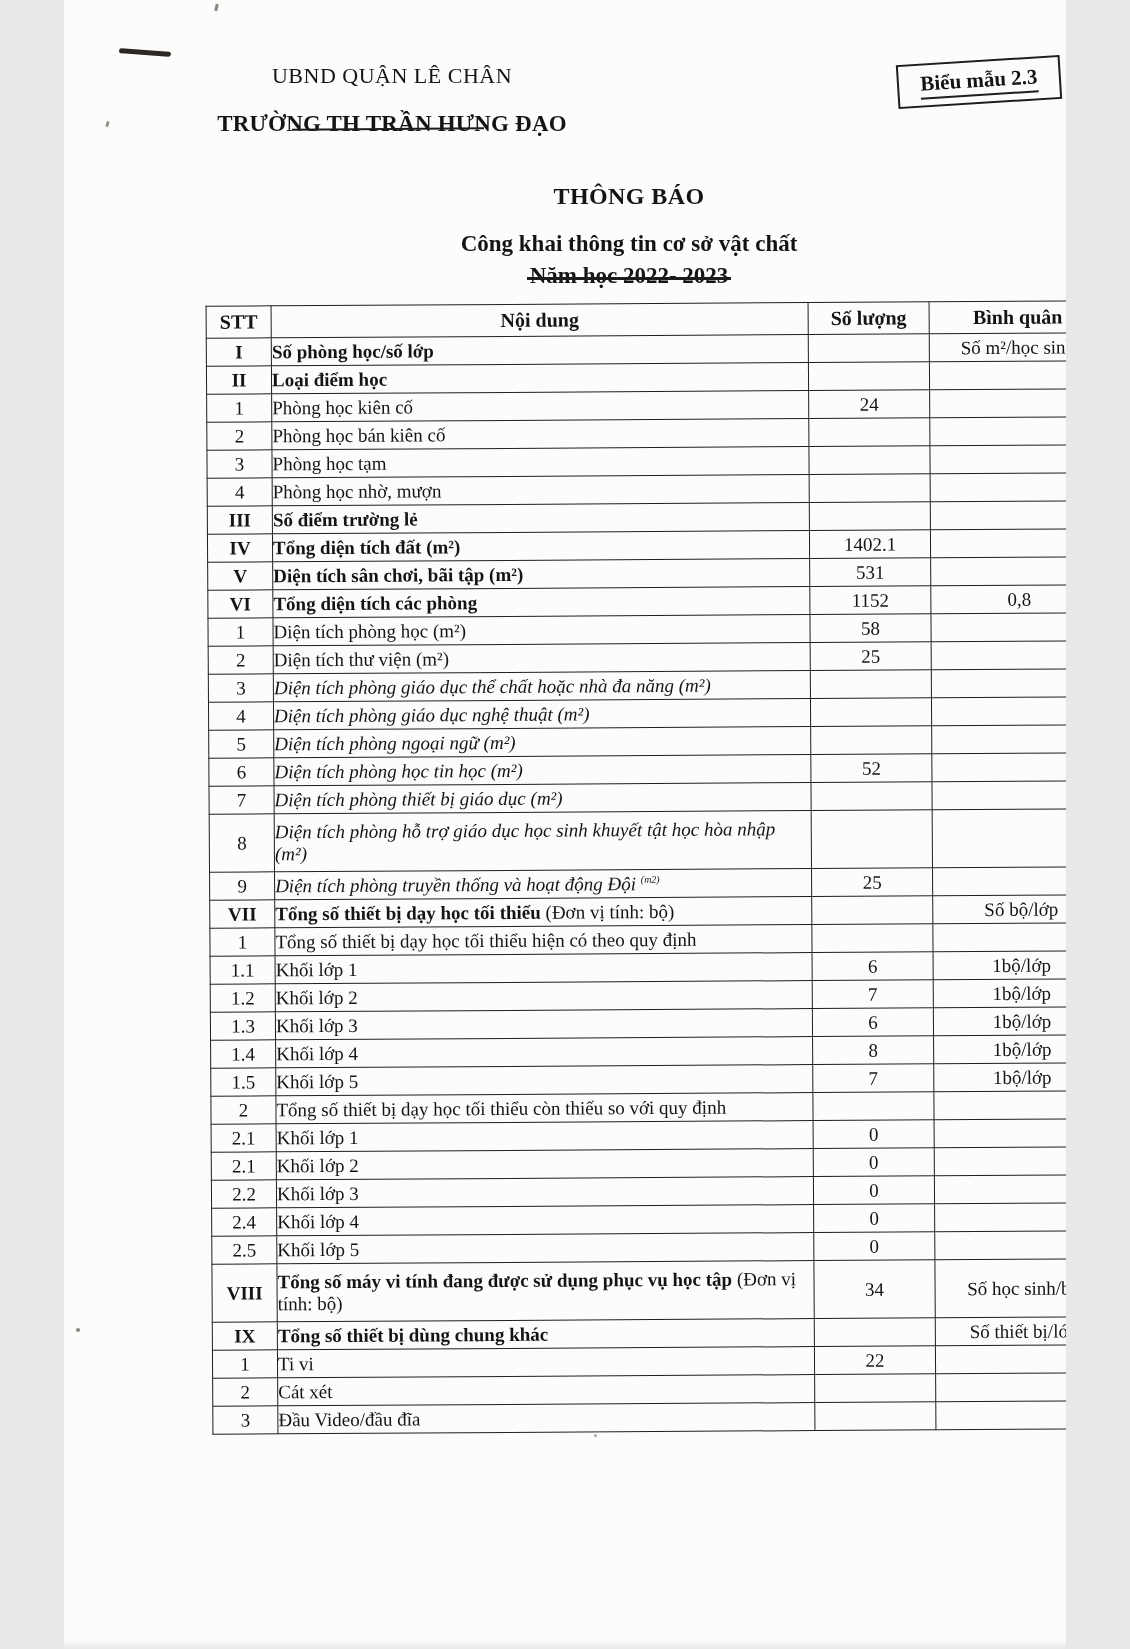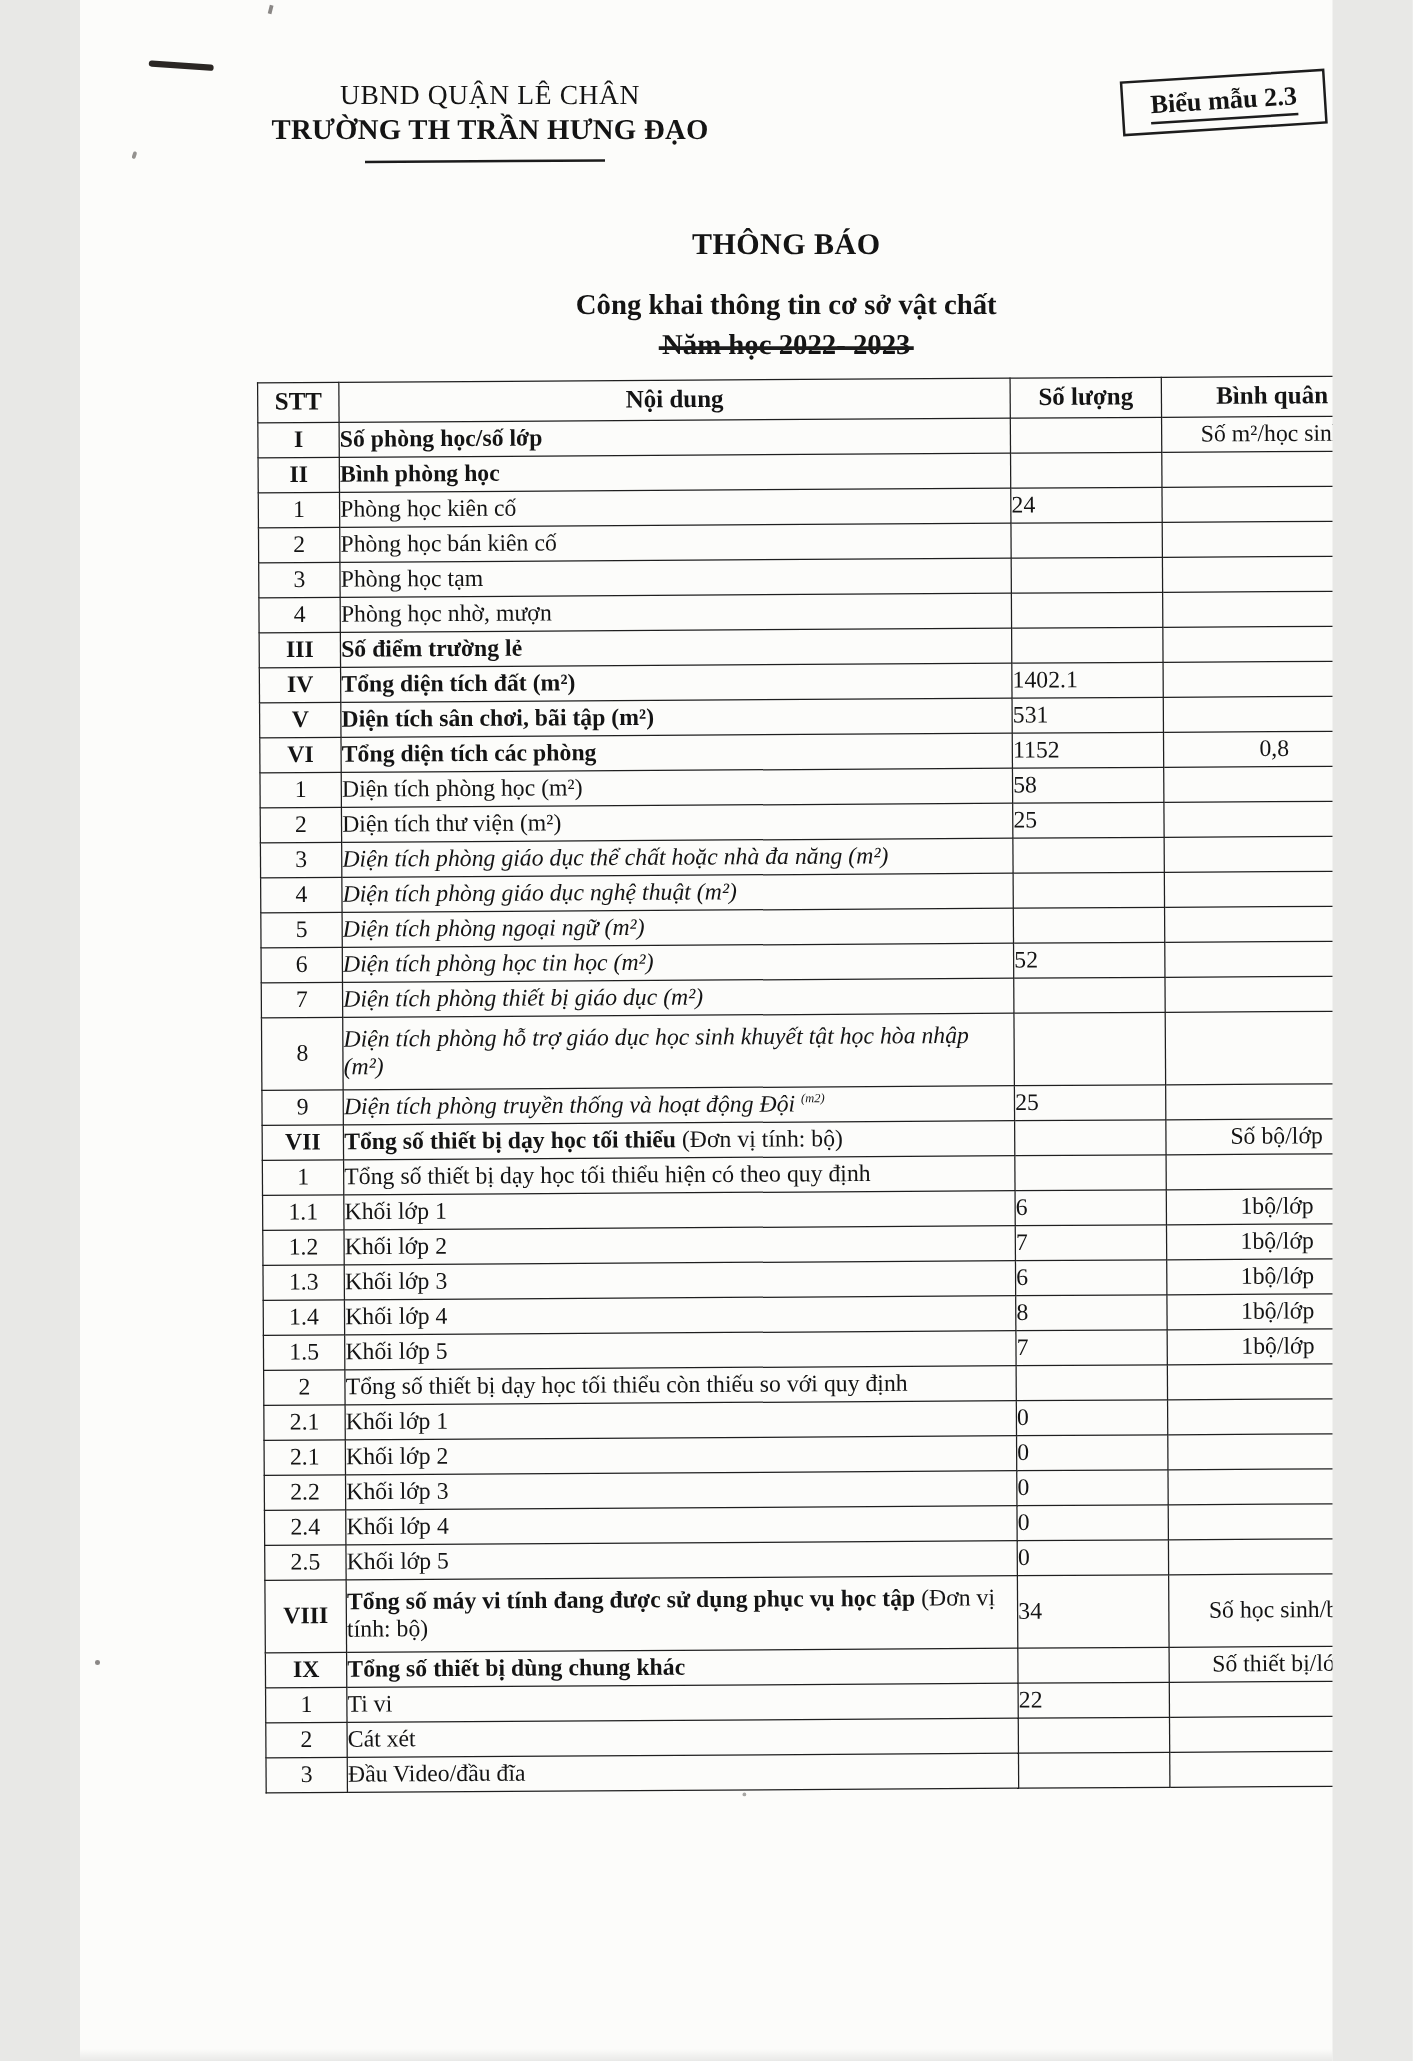--- a/index.html
+++ b/index.html
@@ -11,21 +11,21 @@
     overflow:hidden;
     font-family:"Liberation Serif","DejaVu Serif",serif;
     color:#141414;
   }
   
   .org-block{
     position:absolute;left:140px;top:62px;width:376px;
     text-align:center;line-height:1.25;
   }
   .org-line1{font-size:22px;font-weight:500;letter-spacing:.5px;}
-  .org-line2{font-size:23px;font-weight:bold;letter-spacing:.2px;margin-top:0;}
+  .org-line2{font-size:23px;font-weight:bold;letter-spacing:.2px;margin-top:20px;}
   .org-underline{
     position:absolute;left:88px;top:66px;width:192px;height:2.4px;
     background:#1c1c1c;transform:rotate(-.4deg);
   }
   .form-badge{
     position:absolute;left:833px;top:60px;width:160px;height:40px;
     border:2.4px solid #1d1d1d;
     transform:rotate(-3.6deg);
     display:flex;align-items:center;justify-content:center;
   }
@@ -54,21 +54,21 @@
   .doc-table th,.doc-table td{
     border:1.7px solid #1f1f1f;
     padding:0;vertical-align:middle;
     overflow:hidden;
   }
   .doc-table th{height:31px;font-size:20px;font-weight:bold;}
   .doc-table td{height:27px;font-size:19px;line-height:1.12;}
   tr.tall td{height:57px;}
   .c-stt{text-align:center;margin-top:36px;}
   .c-text{padding:1px 4px 1px 9px;}
-  .c-qty{text-align:left;}
+  .c-qty{text-align:center;}
   .c-avg{text-align:center;font-size:18.5px;padding:0 2px;}
   tr.bold .c-stt,tr.bold .t-main{font-weight:bold;}
   tr.italic .c-text{font-style:italic;}
   .t-suffix{font-weight:normal;}
   .t-sup{vertical-align:super;font-size:10px;}
   
   .stamp{
     position:absolute;left:1025px;top:545px;width:260px;height:260px;
     opacity:.92;pointer-events:none;
   }
@@ -129,21 +129,21 @@
     </thead>
     <tbody id="table-body">
         <tr class="bold">
       <td class="c-stt">I</td>
       <td class="c-text"><span class="t-main">Số phòng học/số lớp</span><span class="t-sup"></span><span class="t-suffix"></span></td>
       <td class="c-qty"></td>
       <td class="c-avg">Số m²/học sinh</td>
     </tr>
         <tr class="bold">
       <td class="c-stt">II</td>
-      <td class="c-text"><span class="t-main">Bình phòng học</span><span class="t-sup"></span><span class="t-suffix"></span></td>
+      <td class="c-text"><span class="t-main">Loại điểm học</span><span class="t-sup"></span><span class="t-suffix"></span></td>
       <td class="c-qty"></td>
       <td class="c-avg"></td>
     </tr>
         <tr class="normal">
       <td class="c-stt">1</td>
       <td class="c-text"><span class="t-main">Phòng học kiên cố</span><span class="t-sup"></span><span class="t-suffix"></span></td>
       <td class="c-qty">24</td>
       <td class="c-avg"></td>
     </tr>
         <tr class="normal">

